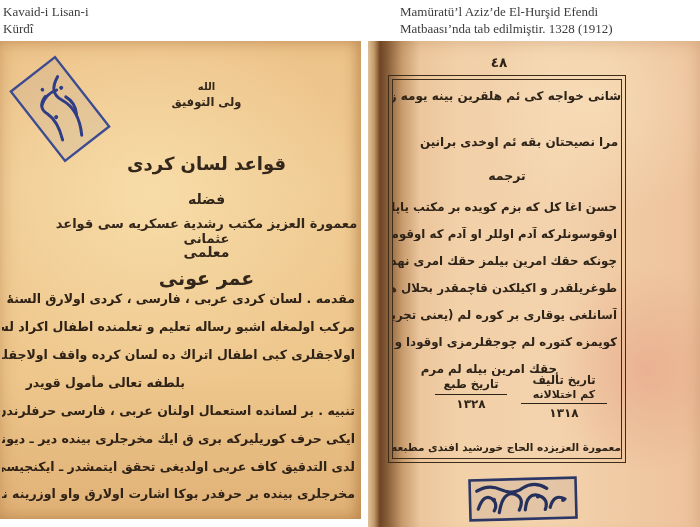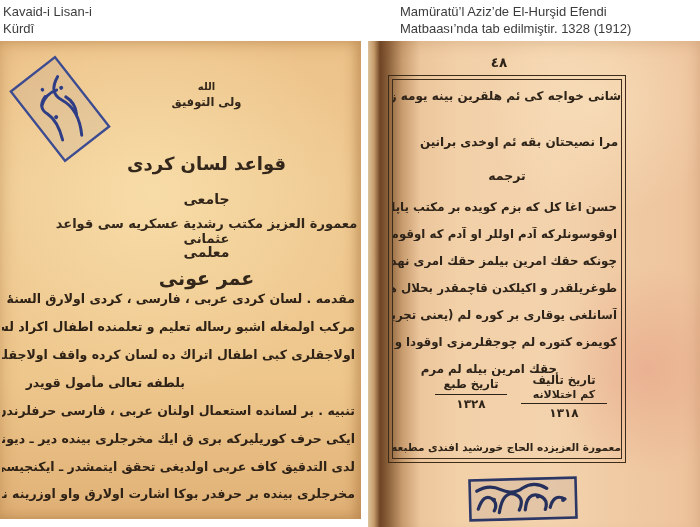--- a/index.html
+++ b/index.html
@@ -3,21 +3,21 @@
 <meta charset="utf-8">
 <style>
   html,body{margin:0;padding:0;background:#ffffff;}
   #screen{
     position:relative;width:700px;height:527px;background:#ffffff;
     overflow:hidden;font-family:"Liberation Sans",sans-serif;
   }
   
   .caption{
     position:absolute;top:3px;font-size:13px;line-height:1.32;color:#3c3c3c;
-    font-family:Liberation Sans, sans-serif;white-space:pre-line;
+    font-family:Liberation Serif, serif;white-space:pre-line;
   }
   #caption-left{left:3px;width:230px;}
   #caption-right{left:380px;width:318px;margin-left:20px;}
 
   
   #left-scan{
     position:absolute;left:0;top:41px;width:361px;height:478px;
     background:
       radial-gradient(95% 70% at 42% 32%, rgba(255,235,185,.55) 0%, rgba(255,235,185,0) 60%),
       linear-gradient(180deg,#ecc289 0%,#efca92 30%,#eec78d 70%,#e0b176 100%);
@@ -90,21 +90,21 @@
             <circle cx="44" cy="30" r="2"></circle>
             <circle cx="28" cy="20" r="1.8"></circle>
         </g>
       </svg>
     </div>
 
     <div class="lp-head ar" style="top:40px;font-size:10px;font-weight:700;">الله</div>
     <div class="lp-head ar" style="top:54px;font-size:11.5px;font-weight:700;">ولى التوفيق</div>
 
     <div class="lp-head ar" style="top:112px;font-size:18px;font-weight:700;">قواعد لسان كردى</div>
-    <div class="lp-head ar" style="top:150px;font-size:14px;font-weight:700;">جامعى</div>
+    <div class="lp-head ar" style="top:150px;font-size:14px;font-weight:700;">فضله</div>
     <div class="lp-head ar" style="top:175px;font-size:13px;font-weight:700;">معمورة العزيز مكتب رشدية عسكريه سى قواعد عثمانى</div>
     <div class="lp-head ar" style="top:203px;font-size:14px;font-weight:700;">معلمى</div>
     <div class="lp-head ar" style="top:226px;font-size:19px;font-weight:700;">عمر عونى</div>
 
     <div class="lp-body-line ar" style="top:250px;">مقدمه . لسان كردى عربى ، فارسى ، كردى اولارق السنهٔ ثلثه دن</div>
     <div class="lp-body-line ar" style="top:278px;">مركب اولمغله اشبو رساله تعليم و تعلمنده اطفال اكراد لسان تركيه واقف</div>
     <div class="lp-body-line ar" style="top:306px;">اولاجقلرى كبى اطفال اتراك ده لسان كرده واقف اولاجقلرى</div>
     <div class="lp-body-line ar" style="top:334px;padding-right:170px;">بلطفه تعالى مأمول قويدر</div>
     <div class="lp-body-line ar" style="top:362px;">تنبيه . بر لسانده استعمال اولنان عربى ، فارسى حرفلرندن فضله</div>
     <div class="lp-body-line ar" style="top:390px;">ايكى حرف كوريليركه برى ق ايك مخرجلرى بينده دير ـ ديوند</div>

